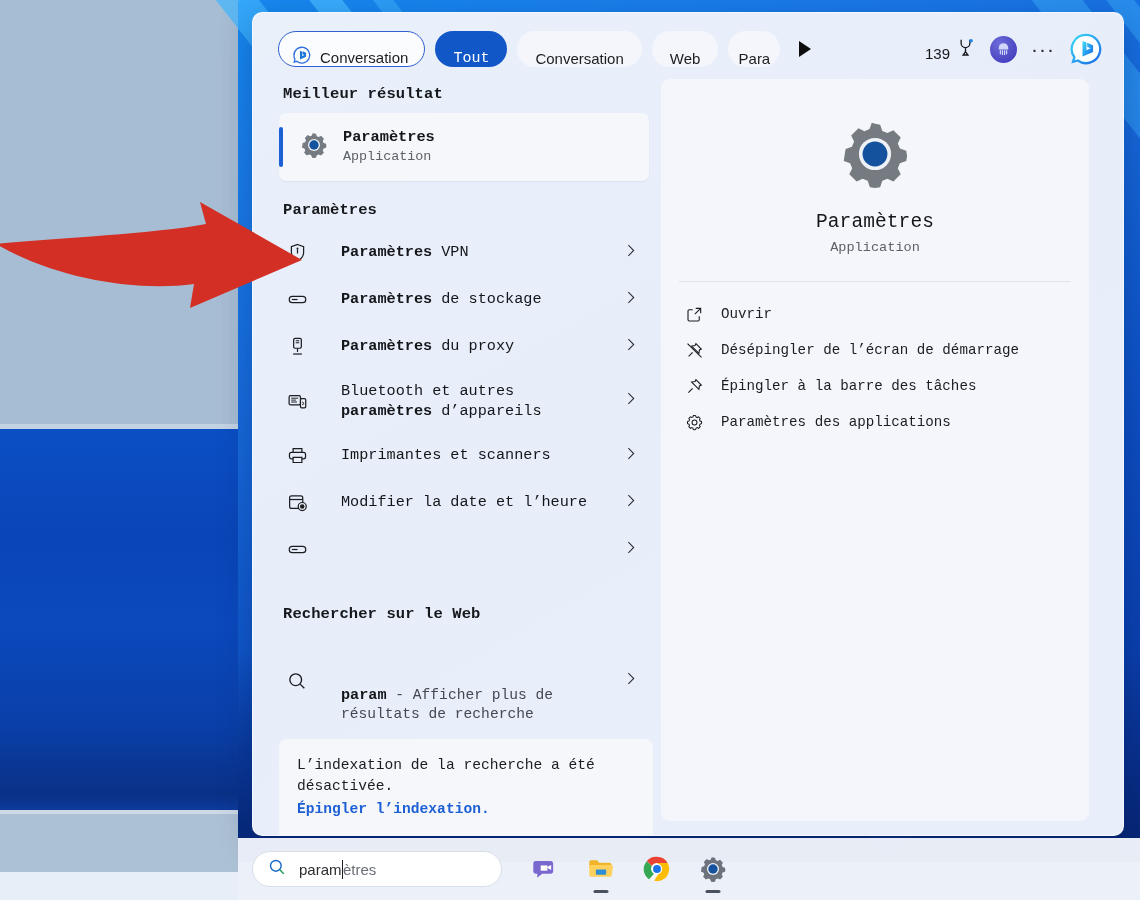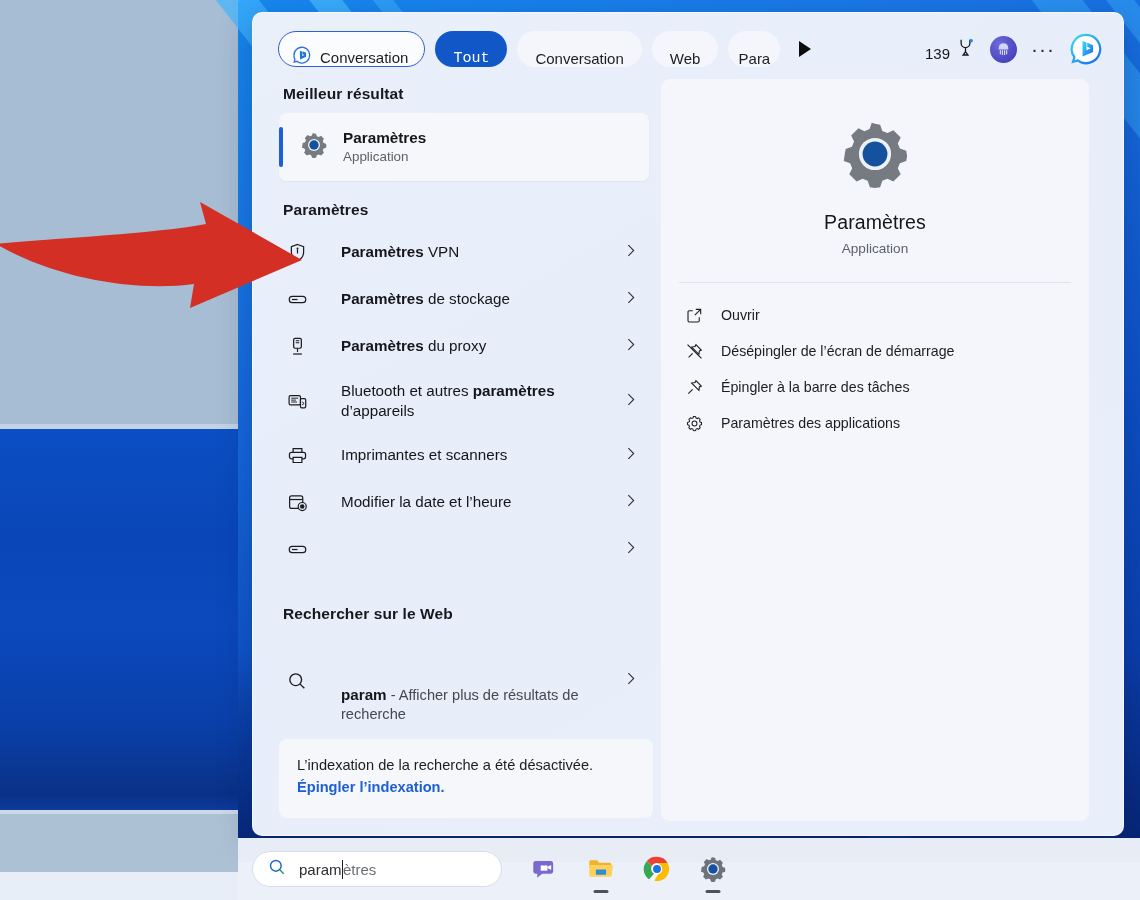--- a/index.html
+++ b/index.html
@@ -88,21 +88,21 @@
   .rewards-count { font-size:15px; color:#17181a; }
   .avatar-ic {
     width:27px;height:27px;border-radius:50%;
     background:radial-gradient(circle at 35% 30%,#6d6bd8,#3b34b8);
     display:flex;align-items:center;justify-content:center;cursor:pointer;
   }
   .dots { font-size:21px; color:#2b2b2b; letter-spacing:1px; cursor:pointer; line-height:10px; }
   .bing-big { width:34px;height:34px;cursor:pointer; }
 
   
-  .panel-body { display:flex; padding:0 14px 0 0; height:752px; }
+  .panel-body { display:flex; padding:0 14px 0 0; height:752px;font-family:Liberation Mono, monospace; }
   .left-col { width:396px; padding:0 0 0 26px; }
   .right-col {
     width:428px; margin-left:12px; background:#f4f6fb;
     border-radius:9px; padding:30px 0 0 0; height:742px;
   }
 
   .sec-title {
     font-size:15.5px; font-weight:700; color:#16181c;
     margin:6px 0 10px 4px; letter-spacing:.1px;
   }

